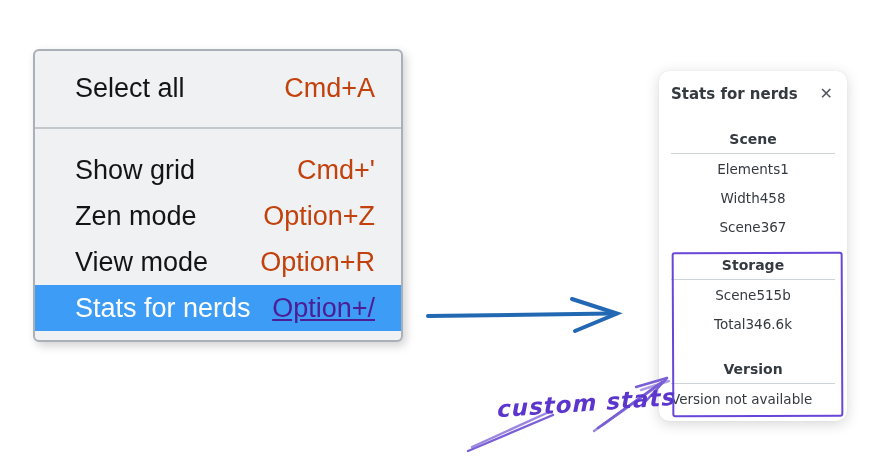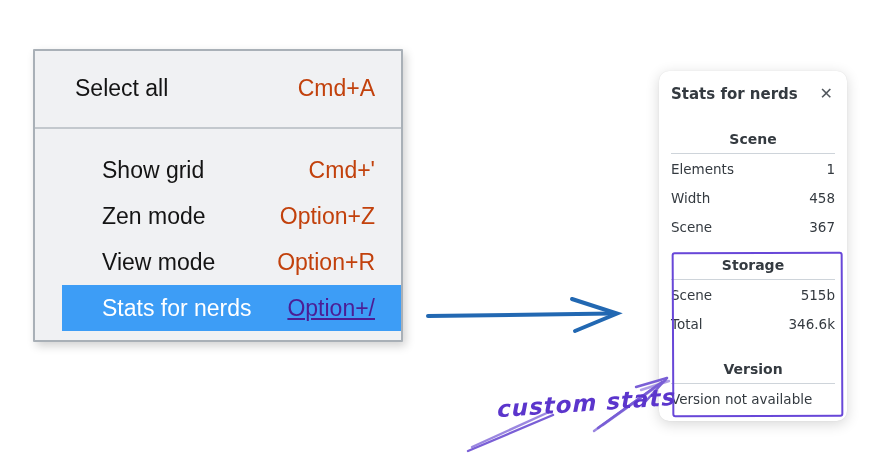--- a/index.html
+++ b/index.html
@@ -6,28 +6,28 @@
   body{
     width:873px;height:461px;position:relative;overflow:hidden;
     background:#ffffff;
     font-family:"Liberation Sans", sans-serif;
   }
 
   
   .menu{
     position:absolute;left:33px;top:49px;width:370px;height:293px;
     background:#f0f1f3;
-    border:2px solid #a9b0b7;border-radius:1px;
+    border:2px solid #a9b0b7;border-radius:6px;
     box-shadow:3px 4px 10px rgba(0,0,0,0.18);
     box-sizing:border-box;
-    font-size:23px;
+    font-size:27px;
     text-align:right;
   }
   .menu-group-top{padding:15px 0 17px 0;}
-  .menu-group-bottom{padding:18px 0 25px 0;margin-left:27px;}
+  .menu-group-bottom{padding:18px 0 25px 0;}
   .menu-sep{border-top:2px solid #c3c8cd;}
   .menu-item{
     height:44px;display:flex;align-items:center;justify-content:space-between;
     padding:0 26px 0 40px;color:#141414;cursor:default;
   }
   .menu-group-bottom .menu-item{height:46px;}
   .mi-shortcut{color:#c2410c;}
   .menu-item.highlighted{background:#3d9df6;color:#ffffff;}
   .menu-item.highlighted .mi-shortcut{color:#4c1d95;text-decoration:underline;}
 
@@ -41,21 +41,21 @@
     font-size:13.5px;color:#343a40;
   }
   .panel-header{display:flex;align-items:center;justify-content:space-between;height:22px;}
   .panel-title{font-weight:bold;font-size:15px;color:#343a40;}
   .close-btn{font-size:16px;color:#51575d;cursor:pointer;line-height:1;padding:1px 2px;}
   .section-h{text-align:center;font-weight:bold;font-size:14px;}
   .sh-scene{margin-top:26px;}
   .sh-storage{margin-top:16px;}
   .sh-version{margin-top:23px;}
   .hr{border-top:1px solid #ced4da;margin-top:6px;}
-  .stat-row{height:29px;display:flex;align-items:center;justify-content:space-between;}
+  .stat-row{height:29px;display:flex;align-items:center;justify-content:center;}
   .stat-note{height:29px;display:flex;align-items:center;}
 
   
   .purple-box{
     position:absolute;left:672px;top:252px;width:167px;height:161px;
     border:2px solid #6847d8;border-radius:3px;
     transform:rotate(-0.25deg);
     pointer-events:none;
   }
   .arrows{position:absolute;left:0;top:0;width:873px;height:461px;pointer-events:none;}

